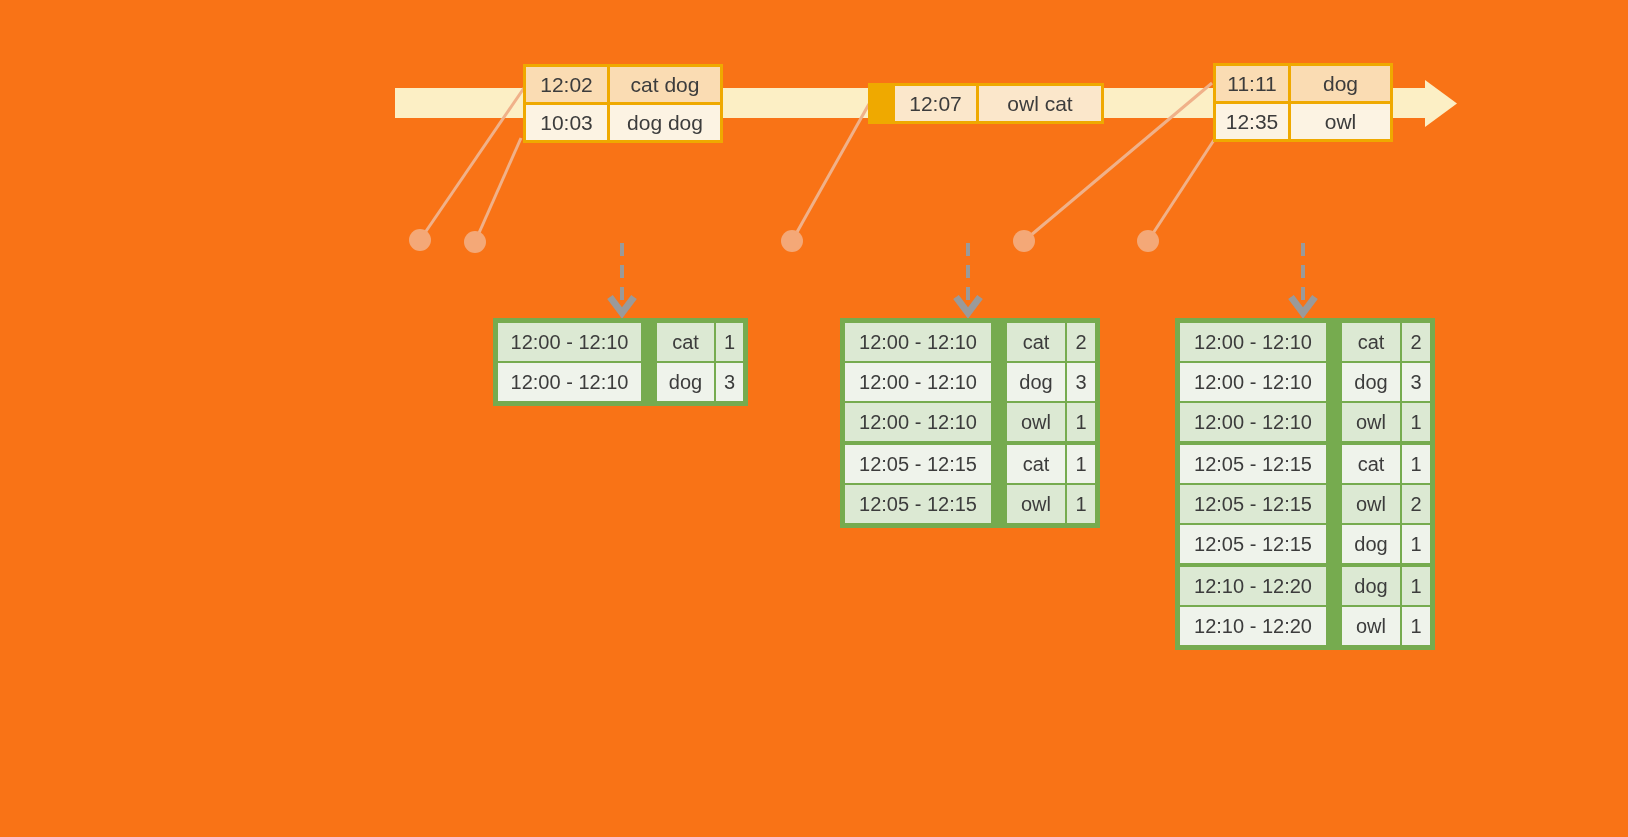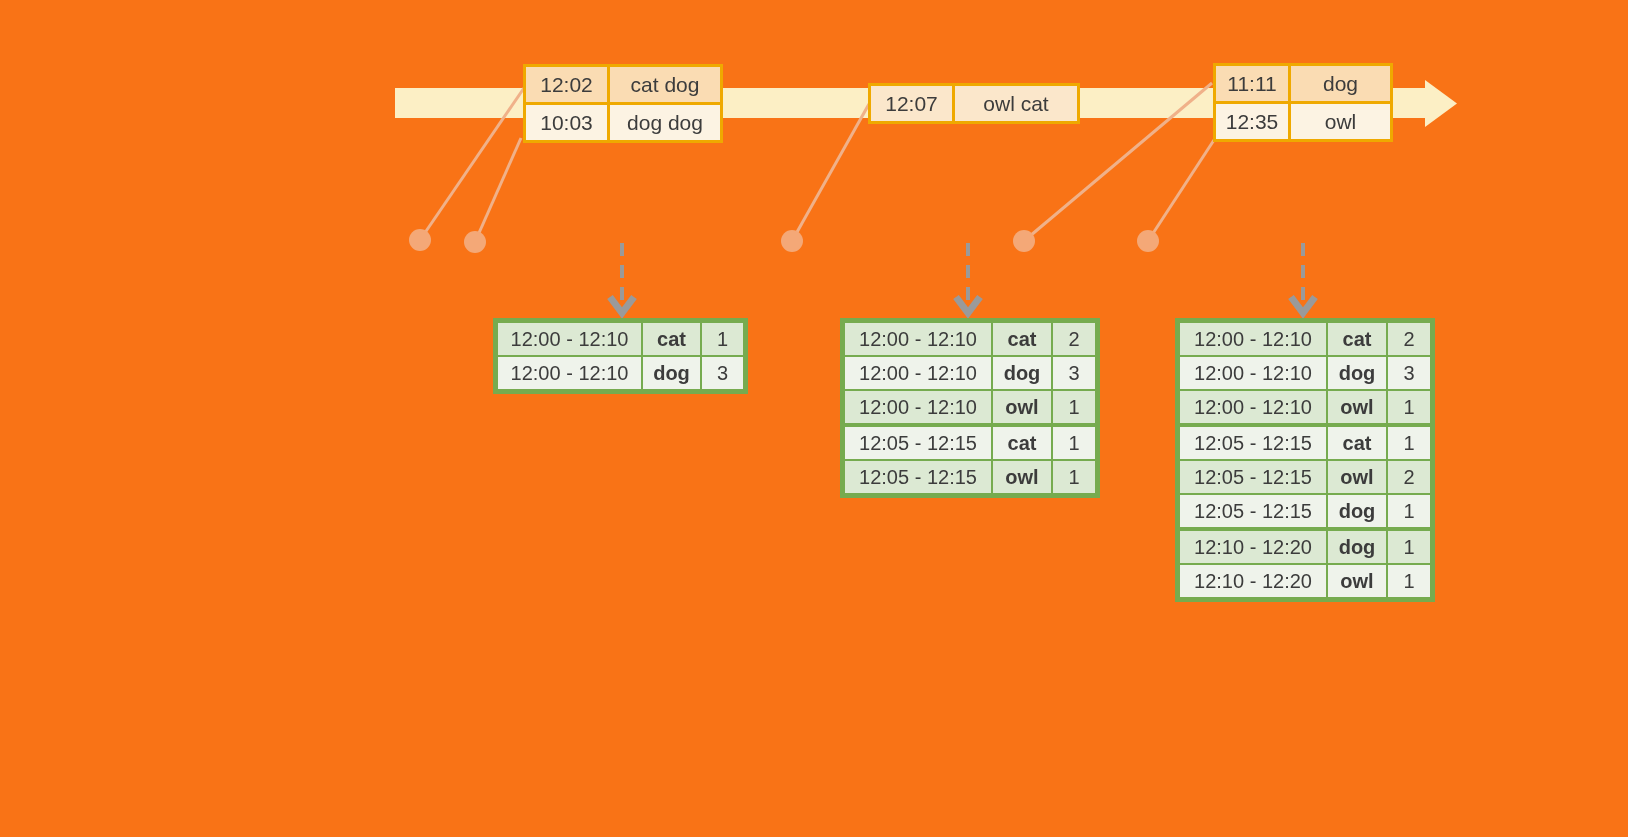--- a/index.html
+++ b/index.html
@@ -14,27 +14,27 @@
   .etable .ecell{display:flex;align-items:center;justify-content:center;
                  font-size:21px;color:#3C3C3C;box-sizing:border-box;}
   .etable .ecell.time{flex:0 0 auto;}
   .etable .ecell.words{flex:1 1 auto;margin-left:3px;}
   .erow.peach .ecell{background:#FADCB3;}
   .erow.cream .ecell{background:#FCF3E3;}
   .erow.mid   .ecell{background:#FBE7CB;}
 
   
   .gtable{position:absolute;border:5px solid #76AB4F;box-sizing:border-box;background:#76AB4F;}
-  .gtable .grow{display:flex;height:32px;justify-content:center;}
+  .gtable .grow{display:flex;height:38px;justify-content:center;}
   .gtable .grow + .grow{margin-top:2px;}
   .gtable .grow.group-start{margin-top:4px;}
   .gtable .gcell{display:flex;align-items:center;justify-content:center;
                  font-size:20px;color:#3C3C3C;box-sizing:border-box;}
   .gtable .gcell.win{flex:0 0 auto;}
-  .gtable .gcell.word{flex:0 0 auto;margin-left:2px;font-weight:bold;}
+  .gtable .gcell.word{flex:0 0 auto;margin-left:16px;}
   .gtable .gcell.cnt{flex:1 1 auto;margin-left:2px;}
   .grow.dark .gcell{background:#DCE9D3;}
   .grow.light .gcell{background:#EFF3EB;}
 </style>
 </head>
 <body>
 
 <div id="stage">
 
   <svg id="gfx" width="1628" height="837" viewBox="0 0 1628 837">
@@ -72,21 +72,21 @@
     <div class="erow peach">
       <div class="ecell time" style="width:81px">12:02</div>
       <div class="ecell words">cat dog</div>
     </div>
     <div class="erow cream">
       <div class="ecell time" style="width:81px">10:03</div>
       <div class="ecell words">dog dog</div>
     </div>
   </div>
 
-  <div class="etable" style="left:868px;top:83px;width:212px;">
+  <div class="etable" style="left:868px;top:83px;width:236px;padding-left:24px;">
     <div class="erow mid">
       <div class="ecell time" style="width:81px">12:07</div>
       <div class="ecell words">owl cat</div>
     </div>
   </div>
 
   <div class="etable" style="left:1213px;top:63px;width:180px;">
     <div class="erow peach">
       <div class="ecell time" style="width:72px">11:11</div>
       <div class="ecell words">dog</div>

